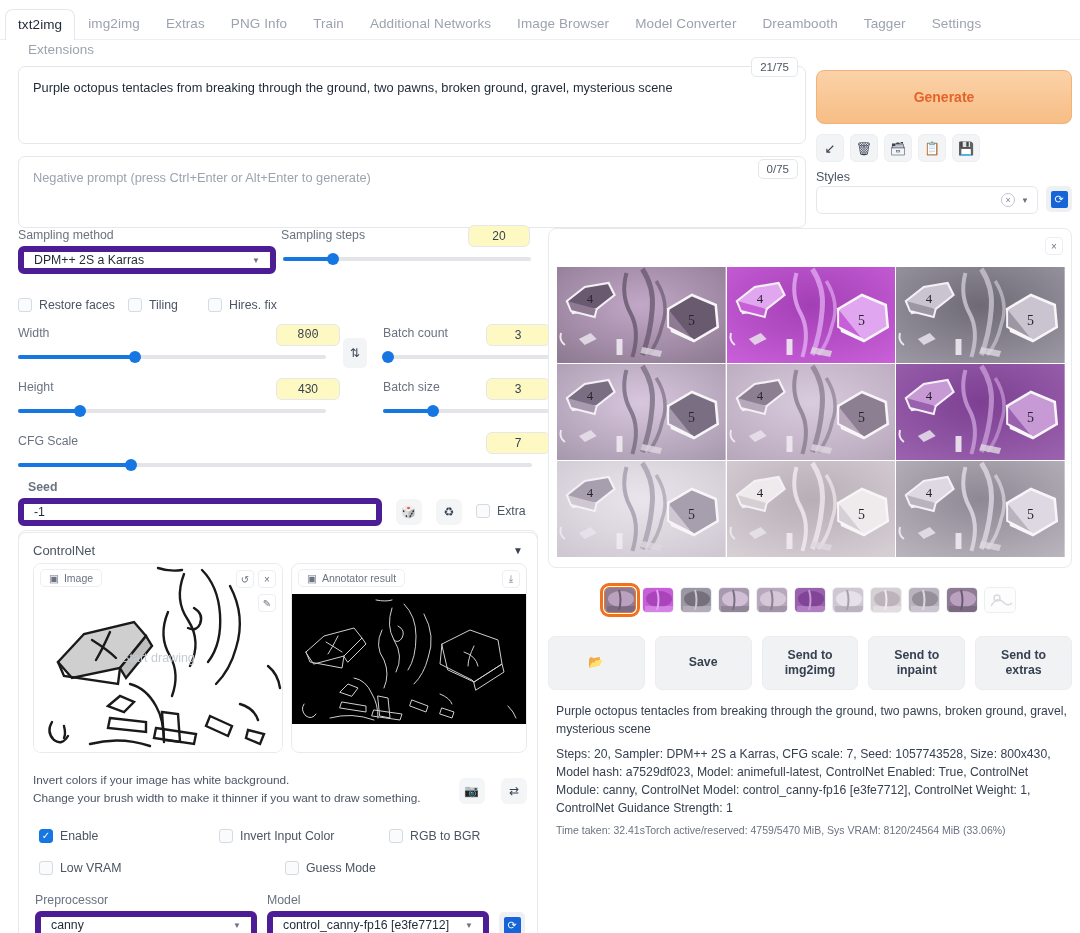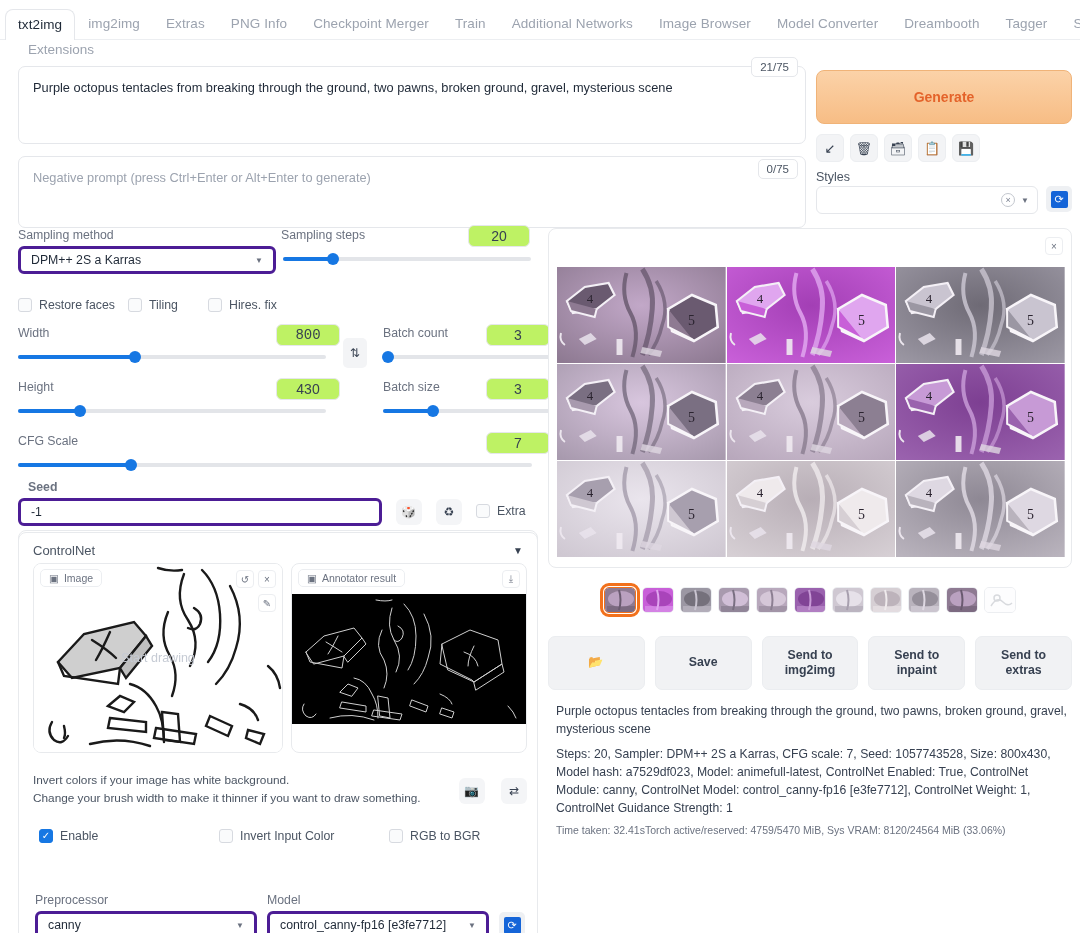--- a/index.html
+++ b/index.html
@@ -142,26 +142,26 @@
     border-radius: 2px;
     display: flex; align-items: center; justify-content: center;
     color: #fff; font-size: 11px; line-height: 1;
   }
 
   
   .left { position: absolute; left: 18px; top: 228px; width: 520px; }
   .lbl { font-size: 12.3px; color: #6b7280; }
   .num-field {
     border: 1px solid #e5e7eb; border-radius: 6px;
-    height: 22px; background: #bef264;
+    height: 22px; background: #fef9c3;
     display: flex; align-items: center; justify-content: center;
-    font-size: 14px; color: #374151;
+    font-size: 12px; color: #374151;
   }
   .select {
-    border: 3px solid #4c1d95; border-radius: 6px;
+    border: 6px solid #4c1d95; border-radius: 6px;
     height: 28px; background: #fff;
     display: flex; align-items: center; justify-content: space-between;
     padding: 0 10px; font-size: 12.3px; color: #1f2937;
     cursor: pointer;
   }
   .slider { position: relative; height: 14px; }
   .slider .track {
     position: absolute; left: 0; right: 0; top: 5px;
     height: 4px; border-radius: 2px; background: #e3e5e9;
   }
@@ -310,21 +310,20 @@
 </head>
 <body>
 
 <div class="app">
 
   <div class="tabbar" id="tabbar">
       <div class="tab active">txt2img</div>
       <div class="tab">img2img</div>
       <div class="tab">Extras</div>
       <div class="tab">PNG Info</div>
-      <div class="tab">Checkpoint Merger</div>
       <div class="tab">Train</div>
       <div class="tab">Additional Networks</div>
       <div class="tab">Image Browser</div>
       <div class="tab">Model Converter</div>
       <div class="tab">Dreambooth</div>
       <div class="tab">Tagger</div>
       <div class="tab">Settings</div>
     </div>
   <div class="subtabrow" id="subtabbar">
       <div class="subtab">Extensions</div>
@@ -549,20 +548,30 @@
       <div class="chk" style="width:170px;">
         <span class="box"></span>
         <span>Invert Input Color</span>
       </div>
       <div class="chk">
         <span class="box"></span>
         <span>RGB to BGR</span>
       </div>
     </div>
 
+    <div style="position:absolute;left:20px;top:328px;width:480px;display:flex;">
+      <div class="chk" style="width:246px;">
+        <span class="box"></span>
+        <span>Low VRAM</span>
+      </div>
+      <div class="chk">
+        <span class="box"></span>
+        <span>Guess Mode</span>
+      </div>
+    </div>
 
     <div class="lbl" style="position:absolute;left:16px;top:360px;">Preprocessor</div>
     <div class="select" style="position:absolute;left:16px;top:378px;width:222px;">
       <span>canny</span>
       <span class="caret">▼</span>
     </div>
     <div class="lbl" style="position:absolute;left:248px;top:360px;">Model</div>
     <div class="select" style="position:absolute;left:248px;top:378px;width:222px;">
       <span>control_canny-fp16 [e3fe7712]</span>
       <span class="caret">▼</span>

